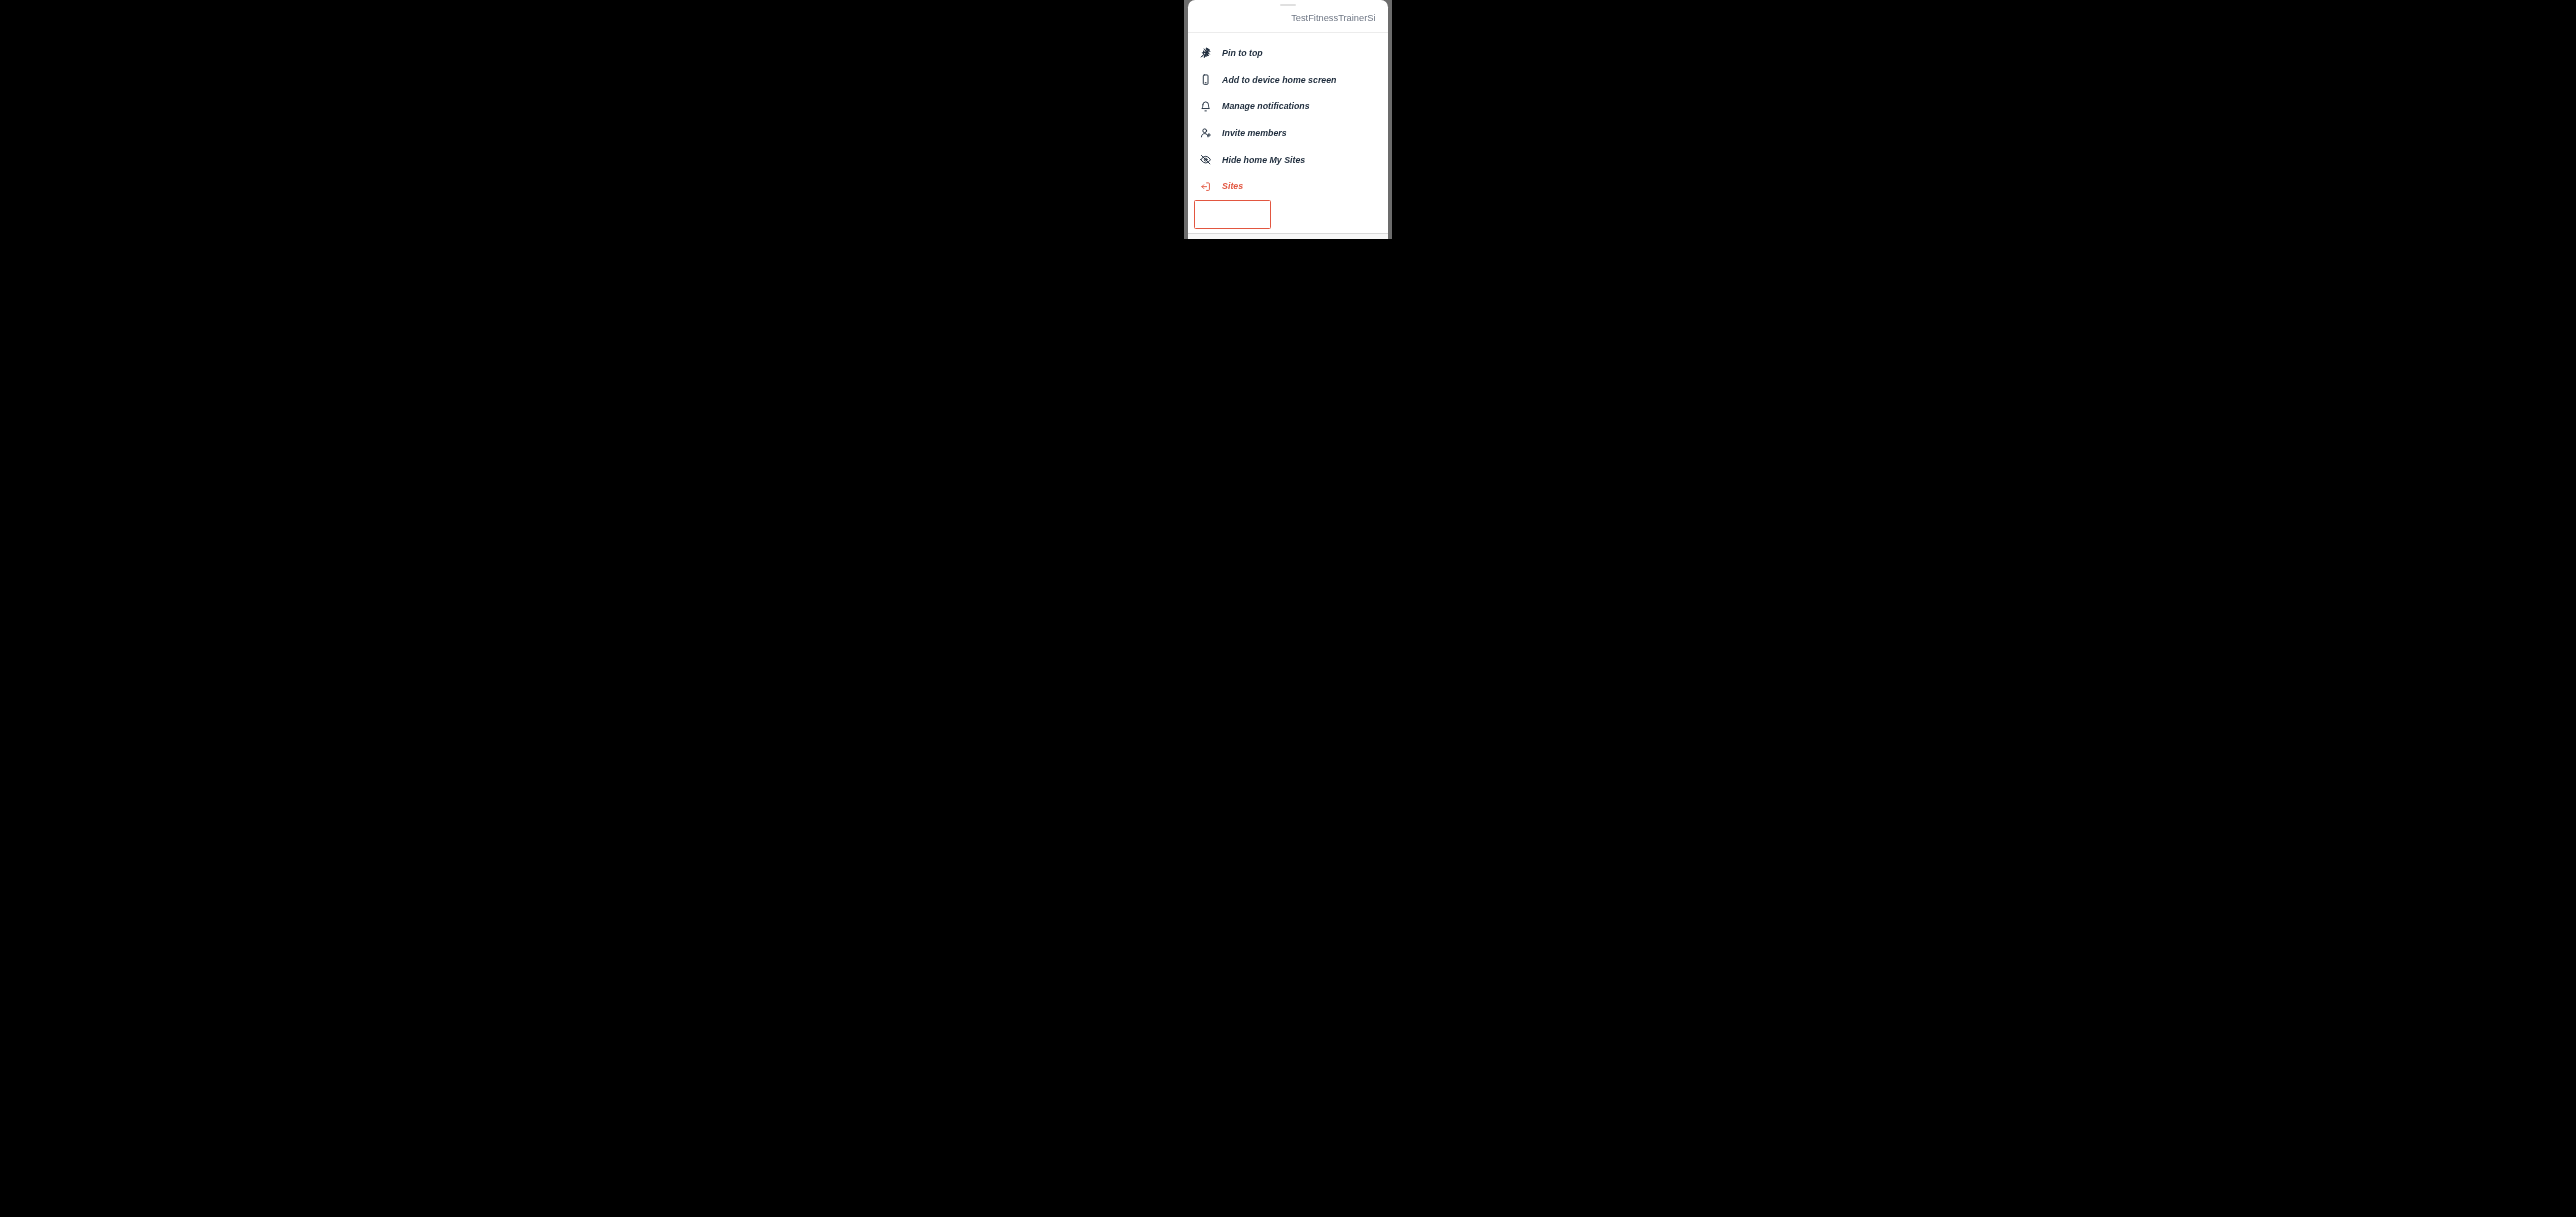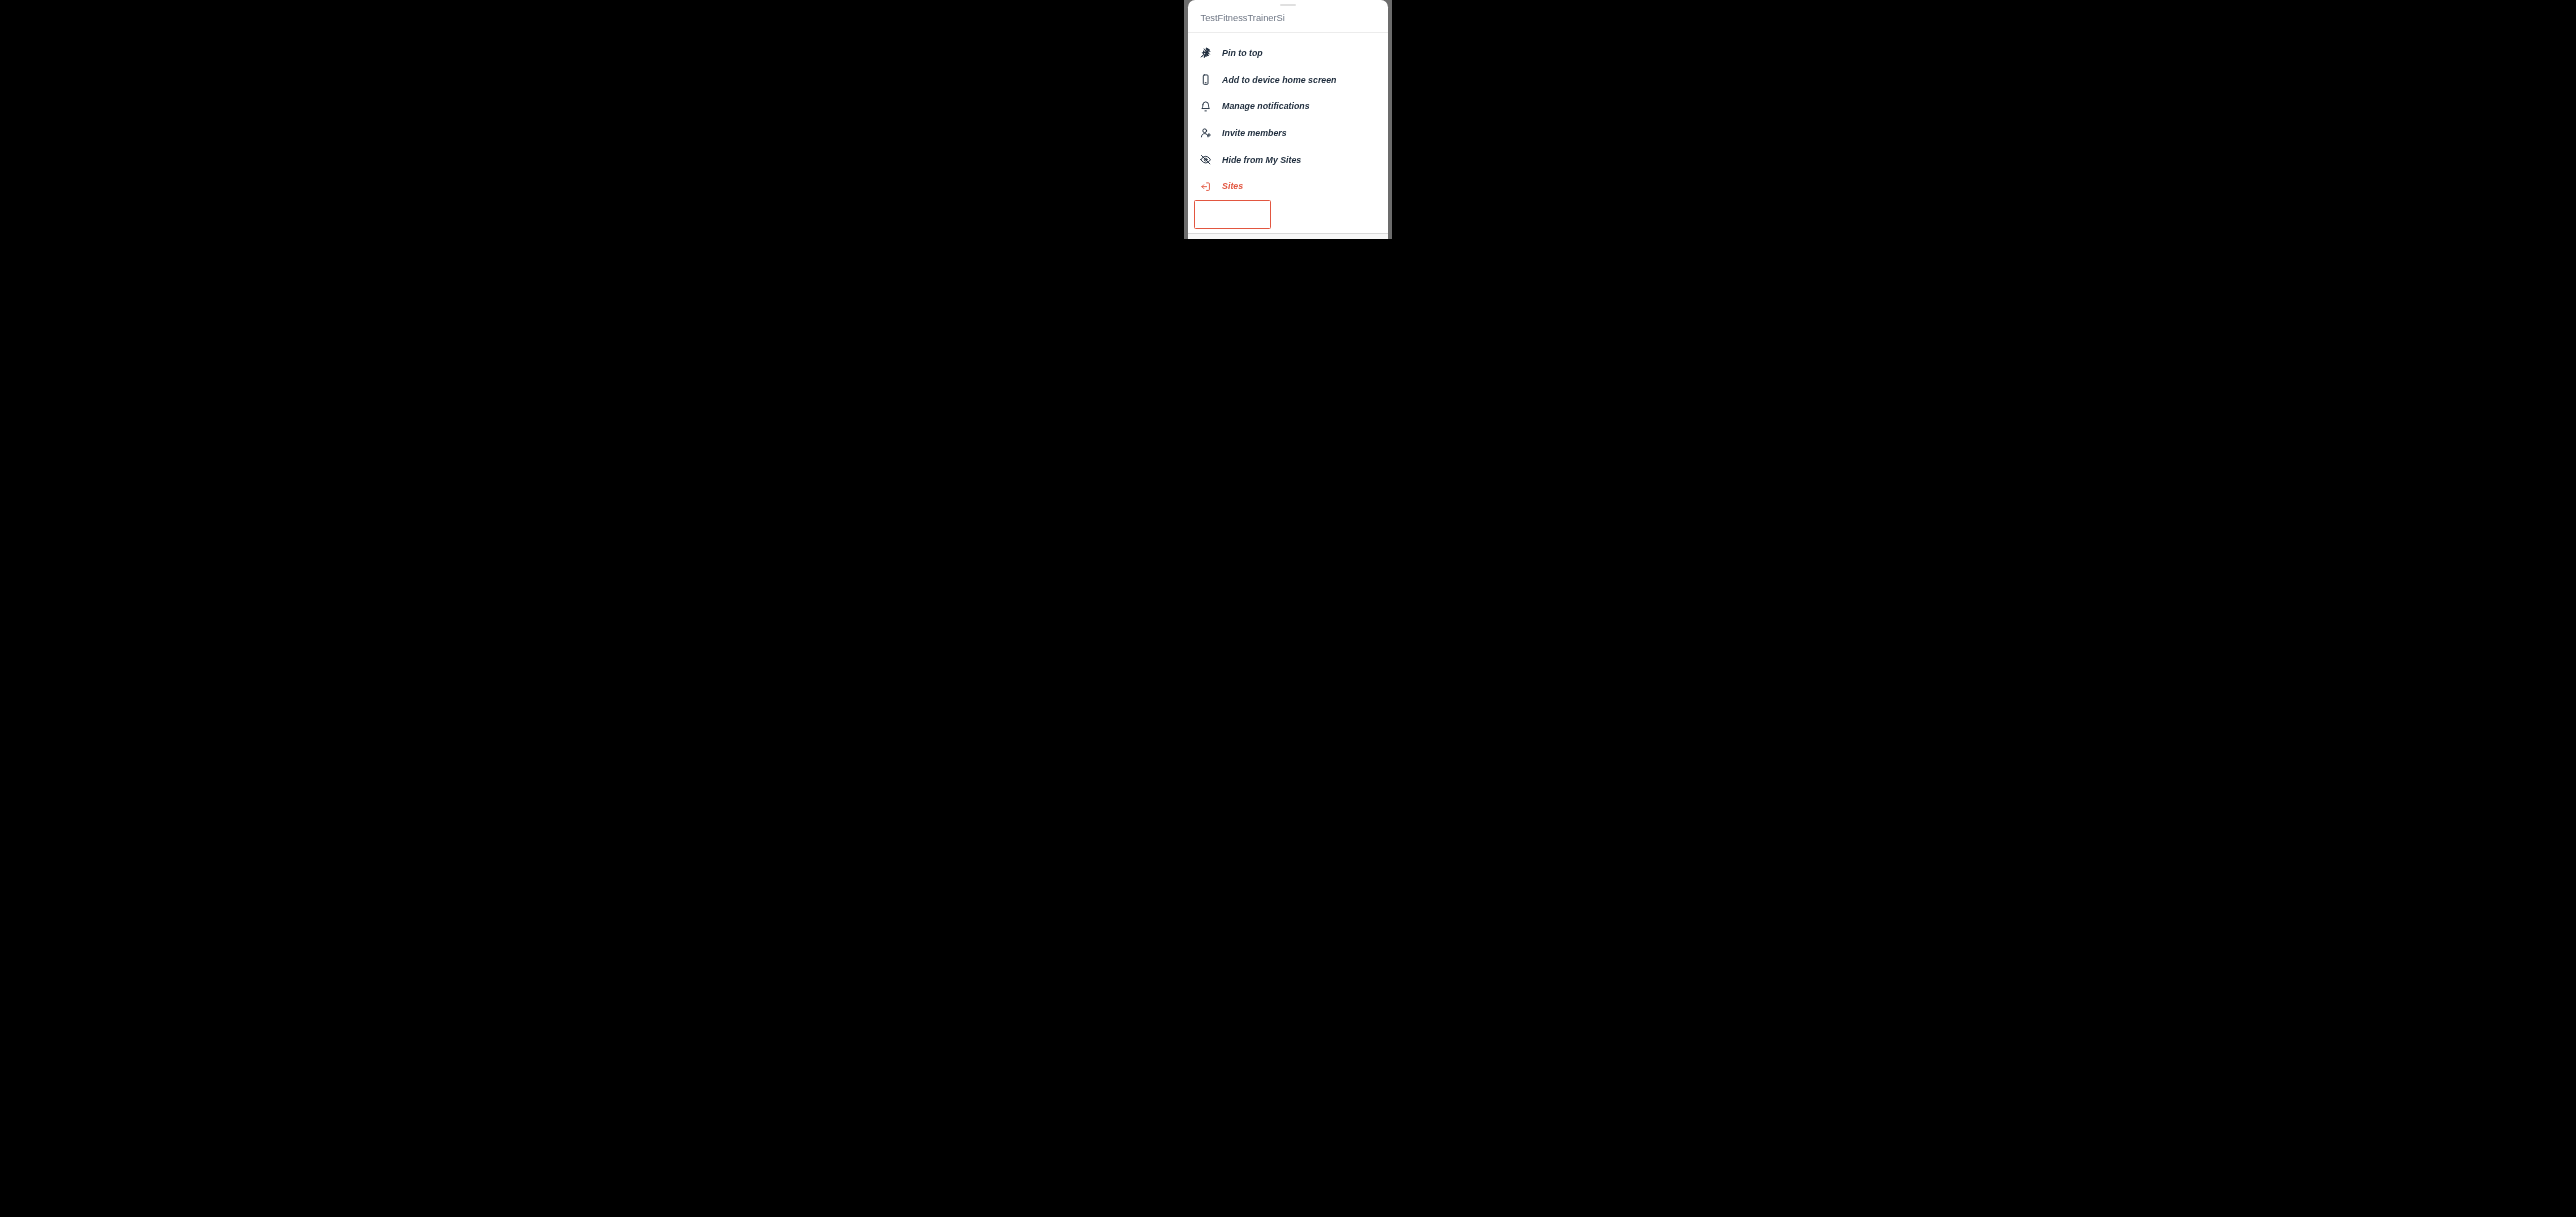--- a/index.html
+++ b/index.html
@@ -24,20 +24,21 @@
     position: relative;
   }
   .sheet {
     background: #fff;
     border-radius: 7.2px 7.2px 0 0;
     width: 100%;
     height: 233px;
     margin-top: 0;
     overflow: hidden;
     position: relative;
+    text-align: right;
   }
   .drag-handle {
     width: 15.5px;
     height: 2.1px;
     background: #e0e0e0;
     border-radius: 1px;
     margin: 4.1px auto 0 auto;
   }
   .sheet-header {
     padding: 7.2px 12.4px 8.2px 12.4px;
@@ -170,21 +171,21 @@
       </div>
 
       <div class="menu-item">
         <span class="menu-icon">
           <svg viewBox="0 0 24 24" fill="none" stroke="currentColor" stroke-width="2" stroke-linecap="round" stroke-linejoin="round">
             <path d="M2 12s3.5-7 10-7 10 7 10 7-3.5 7-10 7S2 12 2 12z"></path>
             <circle cx="12" cy="12" r="3"></circle>
             <line x1="3" y1="3" x2="21" y2="21"></line>
           </svg>
         </span>
-        <span class="menu-label">Hide from My Sites</span>
+        <span class="menu-label">Hide home My Sites</span>
       </div>
 
       <div class="menu-item danger">
         <span class="menu-icon">
           <svg viewBox="0 0 24 24" fill="none" stroke="currentColor" stroke-width="2" stroke-linecap="round" stroke-linejoin="round">
             <path d="M14 4h4a2 2 0 0 1 2 2v12a2 2 0 0 1-2 2h-4"></path>
             <polyline points="8 8 4 12 8 16"></polyline>
             <line x1="4" y1="12" x2="14" y2="12"></line>
           </svg>
         </span>

